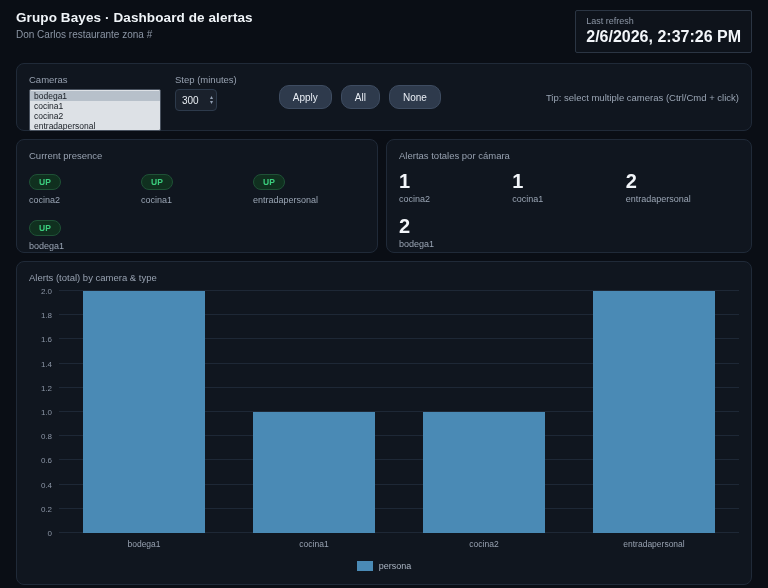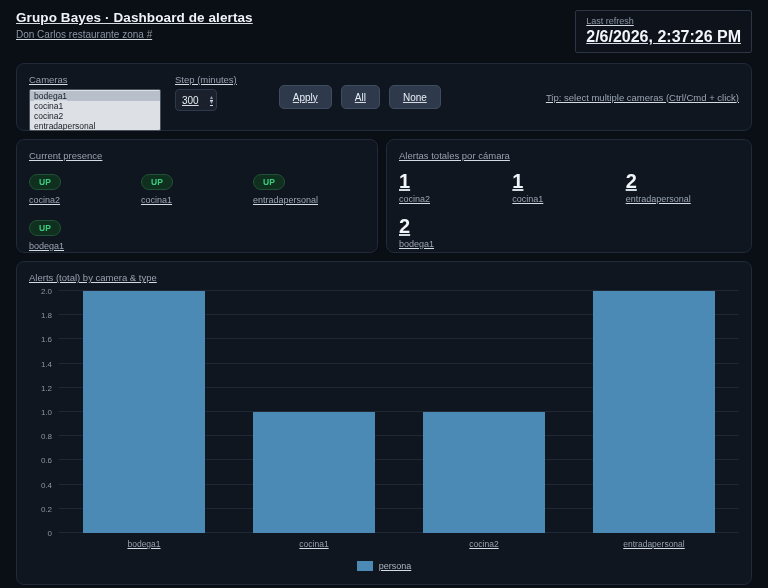--- a/index.html
+++ b/index.html
@@ -2,21 +2,21 @@
 <html><head>
 <meta charset="utf-8">
 <style>
   * { box-sizing: border-box; margin: 0; padding: 0; }
   html, body { width: 768px; height: 588px; overflow: hidden; }
   body {
     background: #0a0e15;
     color: #d5dbe3;
     font-family: "Liberation Sans", "DejaVu Sans", sans-serif;
   }
-  .page { padding: 10px 16px 8px 16px; width: 768px; height: 516px; text-decoration: underline; }
+  .page { padding: 10px 16px 8px 16px; width: 768px; height: 516px; }
 
   
   .header { display: flex; justify-content: space-between; align-items: flex-start; margin-bottom: 10px; }
   .title { font-size: 13.5px; font-weight: bold; color: #f0f4f8; letter-spacing: .1px; }
   .subtitle { font-size: 10px; color: #8b95a4; margin-top: 4px; }
   .refresh-box {
     border: 1px solid #2b3543; background: #0e131b; border-radius: 2px;
     padding: 5px 10px 6px 10px; min-width: 118px;
   }
   .refresh-label { font-size: 9px; color: #8b95a4; }
@@ -40,21 +40,21 @@
   .lb-option.selected { background: #b7c0ca; }
   .num-input {
     width: 42px; height: 22px; background: #1a212c; border: 1px solid #2d3razor;
     border: 1px solid #2d3a4b; border-radius: 4px; display: flex; align-items: center;
     justify-content: space-between; padding: 0 3px 0 6px; font-size: 10px; color: #e9edf2;
   }
   .spinner { display: flex; flex-direction: column; line-height: 5px; font-size: 6px; color: #93a0b4; }
   .btn-row { display: flex; gap: 9px; align-self: center; margin-left: 28px; }
   .btn {
     height: 24px; padding: 0 13px; font-size: 10px; color: #e8edf4;
-    background: #2e3a4c; border: 1px solid #3e4c61; border-radius: 5px;
+    background: #2e3a4c; border: 1px solid #3e4c61; border-radius: 10px;
     font-family: inherit; cursor: pointer;
   }
   .tip { margin-left: auto; align-self: center; font-size: 9.5px; color: #9aa5b4; white-space: nowrap; }
 
   
   .mid-row { display: flex; gap: 8px; margin-top: 8px; }
   .presence-panel { flex: 0 0 362px; height: 114px; }
   .totals-panel { flex: 1; height: 114px; }
   .presence-grid, .totals-grid {
     display: grid; grid-template-columns: repeat(3, 1fr); row-gap: 12px; margin-top: 10px;

